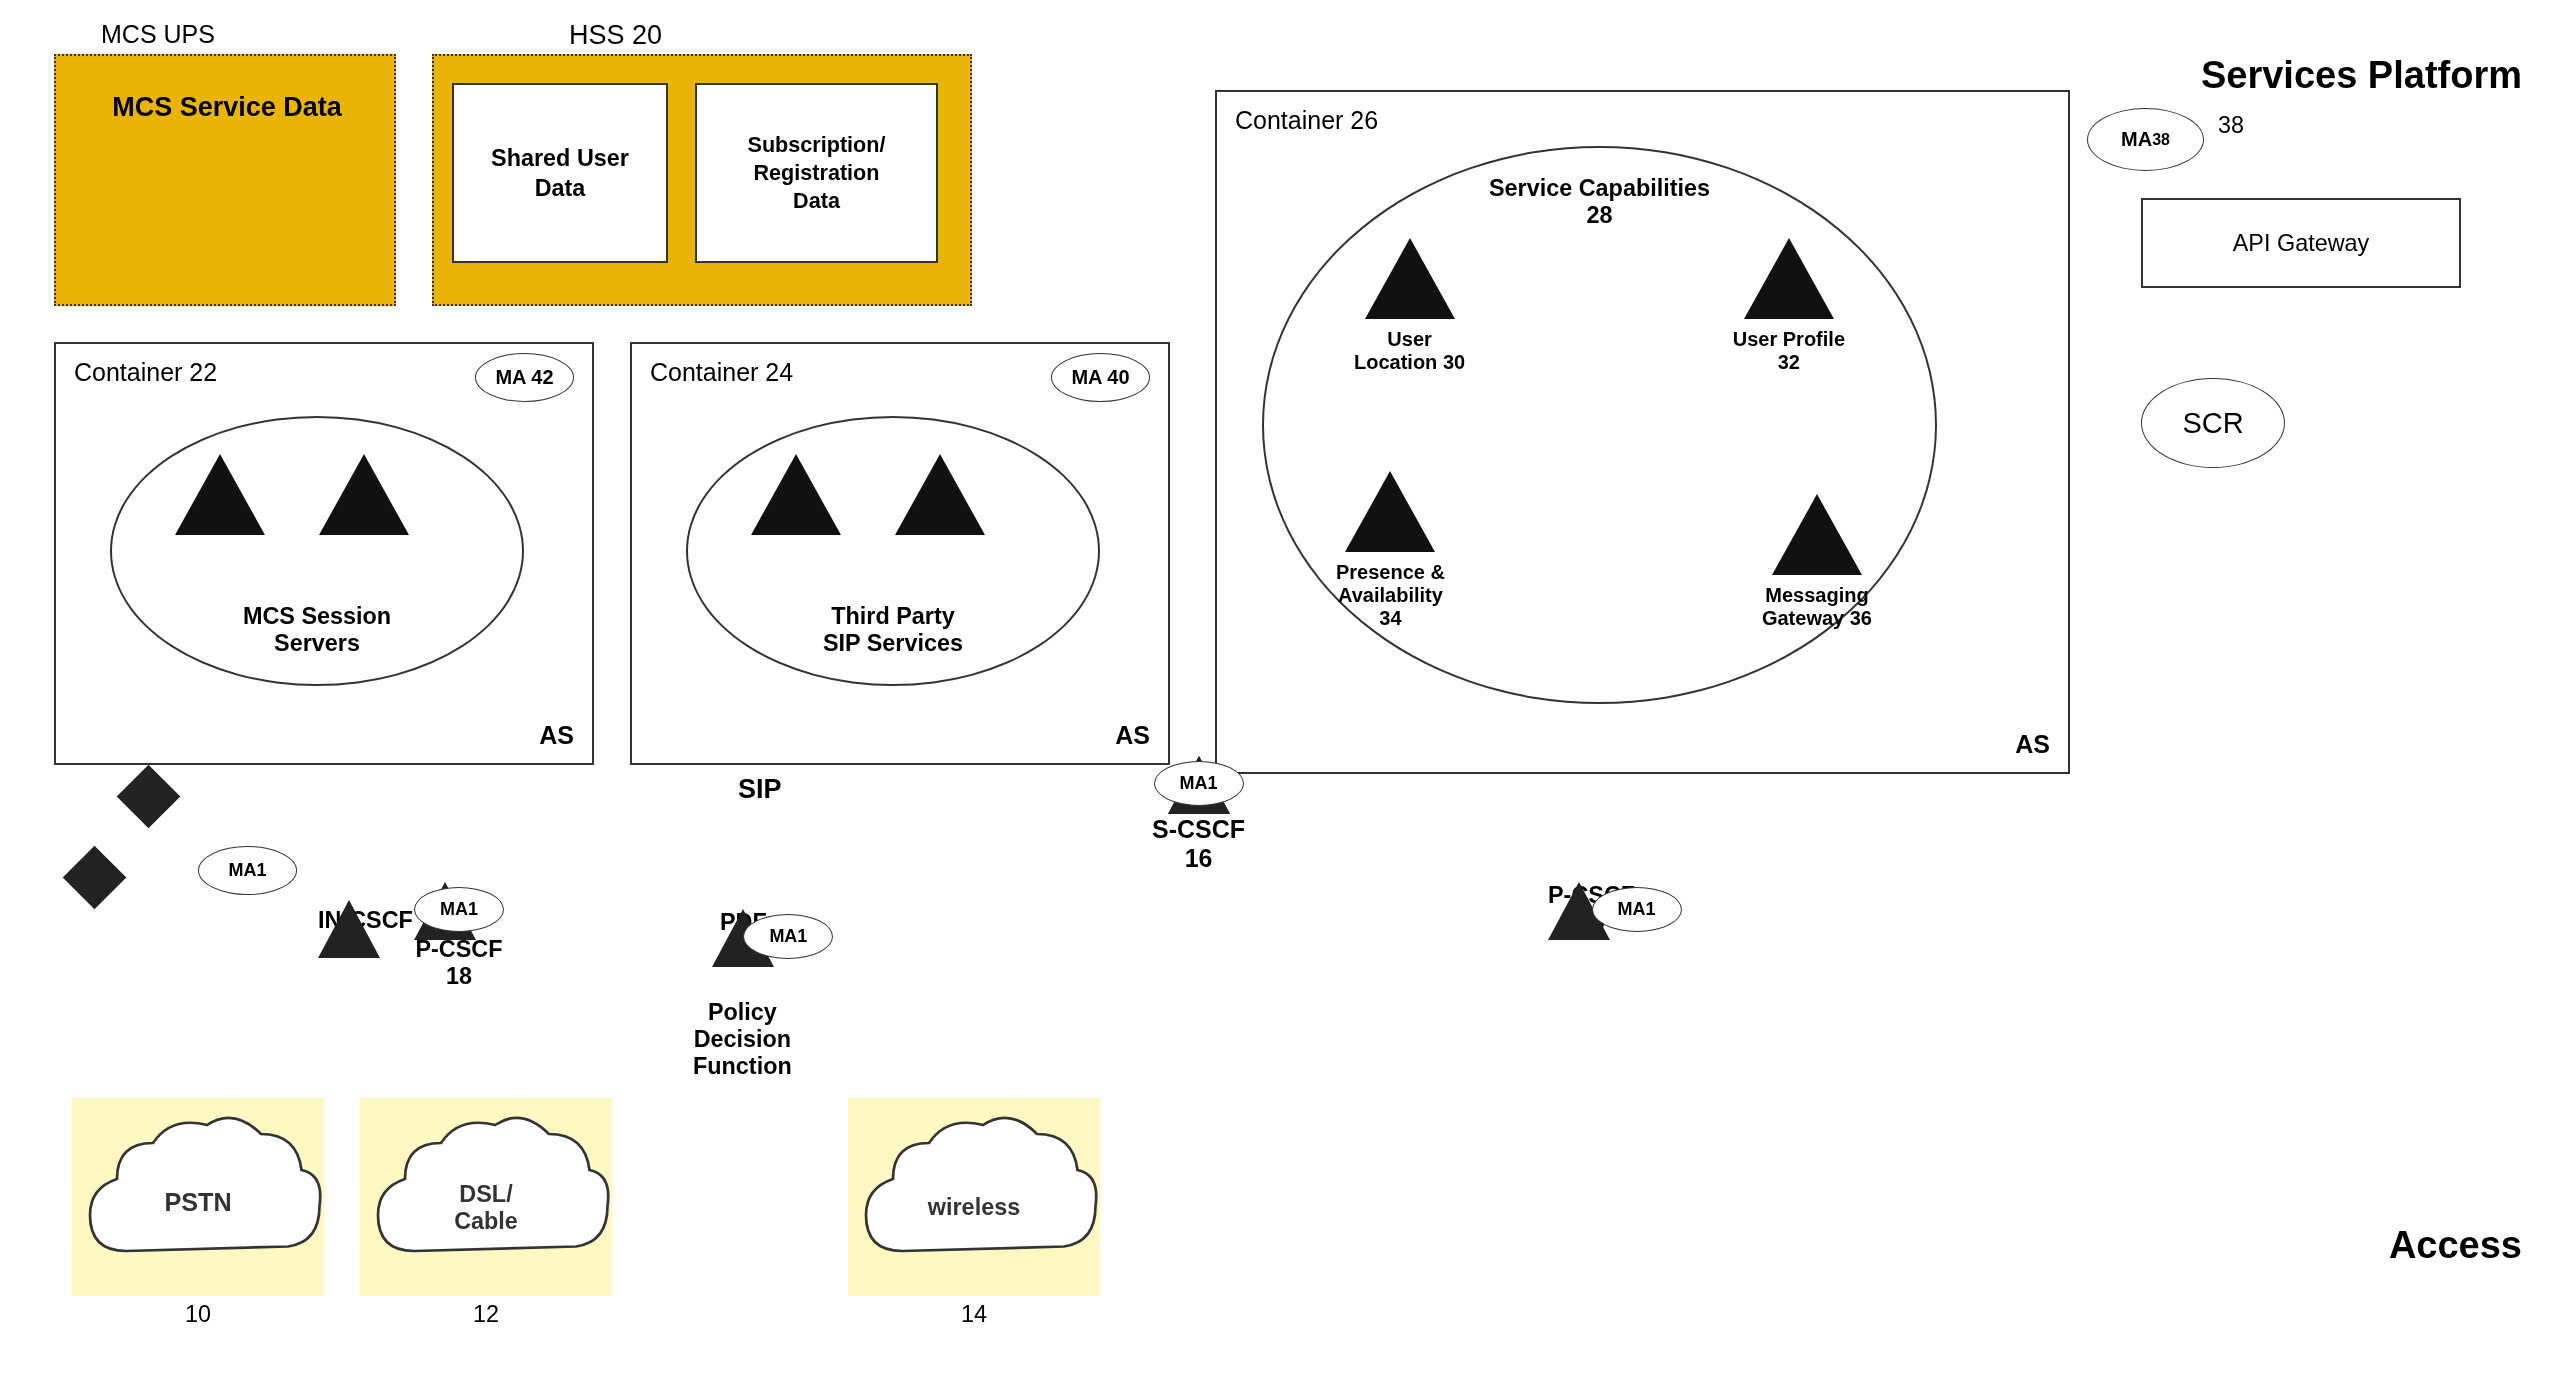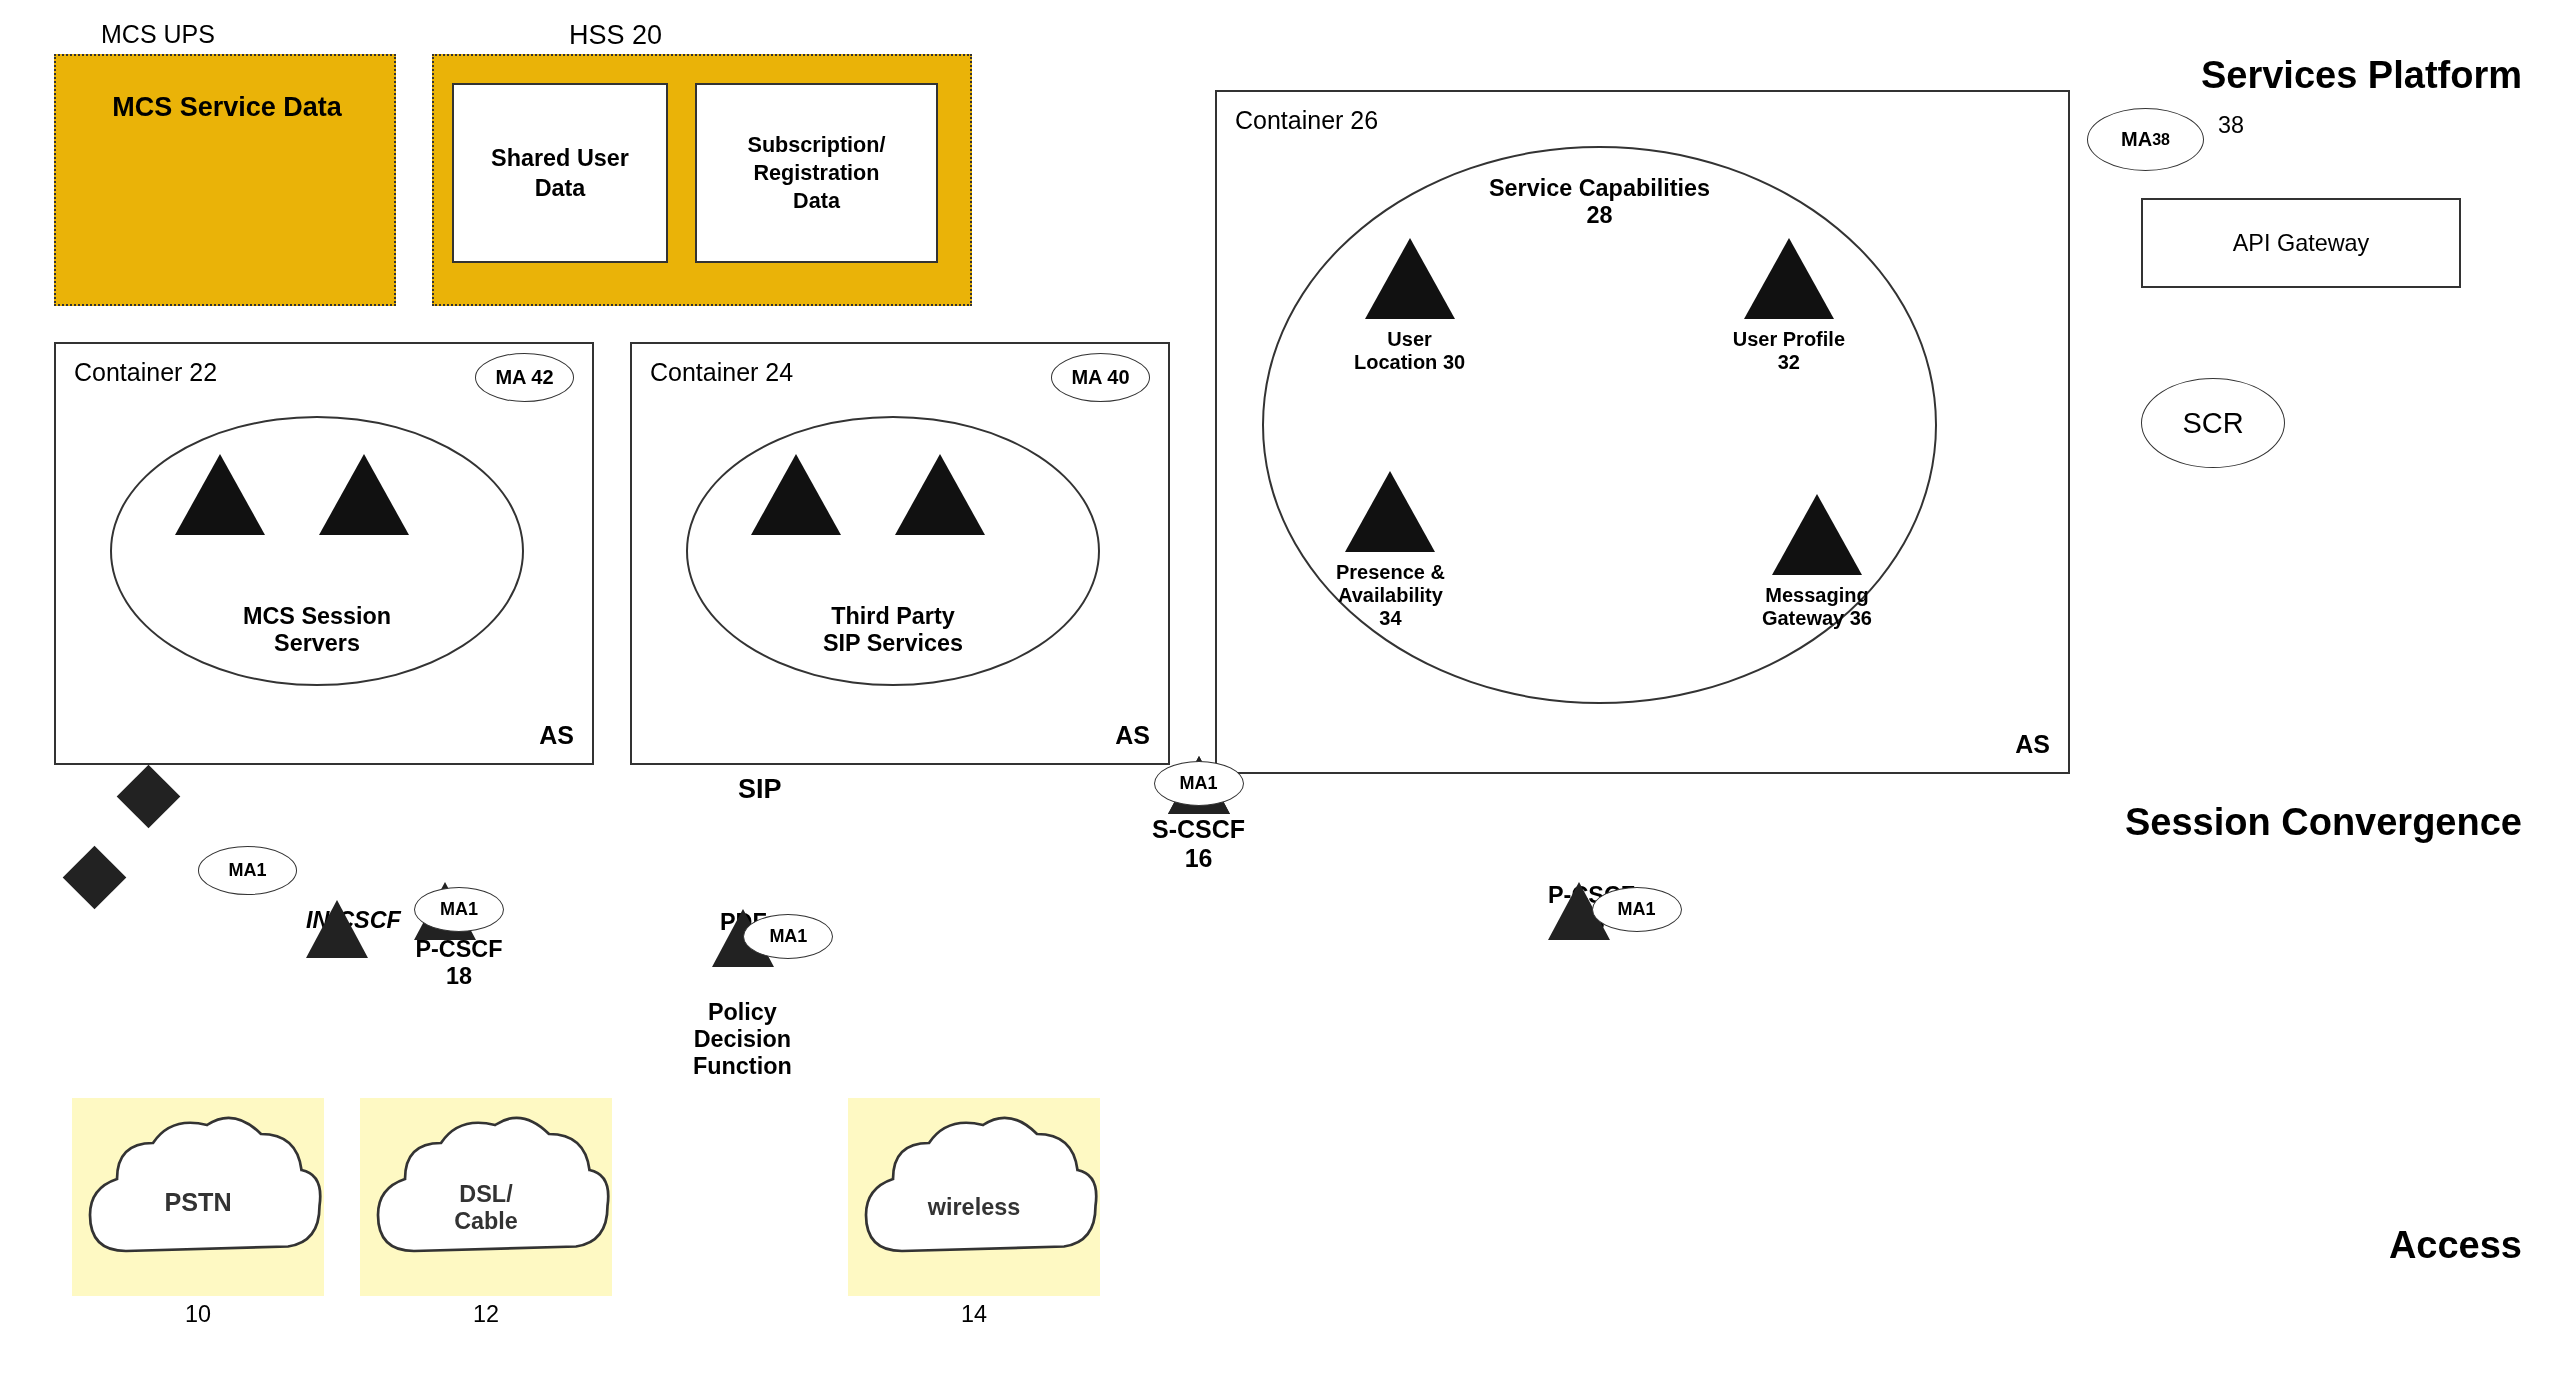--- a/index.html
+++ b/index.html
@@ -179,21 +179,20 @@
     </marker>
     <marker id="arrow-open" markerWidth="10" markerHeight="7" refX="9" refY="3.5" orient="auto" fill="none">
       <polyline points="0 0, 10 3.5, 0 7" stroke="#333" stroke-width="1.5" fill="none"></polyline>
     </marker>
   </defs>
 </svg>
 
 <div class="diagram-container">
 
   <div class="section-label" style="top: 54px;">Services Platform</div>
-  <div class="section-label" style="top: 801px;">Session Convergence</div>
   <div class="section-label" style="top: 1224px;">Access</div>
 
   <div class="box-dotted" style="left:54px; top:54px; width:342px; height:252px;">
     <div class="box-label" style="top:-36px; left:45px;">MCS UPS</div>
     <div style="position:absolute; top:36px; left:27px; font-size:27px; font-weight:bold; text-align:center; width:288px;">MCS Service Data</div>
   </div>
 
   <div class="box-dotted" style="left:432px; top:54px; width:540px; height:252px;">
     <div class="box-label" style="top:-36px; left:135px; font-size:27px;">HSS 20</div>
 
@@ -291,21 +290,21 @@
     <div style="font-size:25px; font-weight:bold; margin-top:4.5px;">S-CSCF<br>16</div>
   </div>
 
   <div style="position:absolute; left:414px; top:882px; text-align:center;">
     <div class="triangle-node" style="margin:auto;"></div>
     
     <div class="oval-badge" style="display:inline-flex; width:90px; height:45px; font-size:18px; margin:4.5px 0; position:relative;">MA1</div>
     <div style="font-size:23.4px; font-weight:bold;">P-CSCF<br>18</div>
   </div>
 
-  <div style="position:absolute; left:306px; top:900px; text-align:center;font-style:italic;">
+  <div style="position:absolute; left:318px; top:900px; text-align:center;">
     <div class="triangle-node" style="margin:auto;"></div>
     <div style="font-size:23.4px; font-weight:bold; margin-top:7.2px;">IN-CSCF</div>
   </div>
 
   <div class="oval-badge" style="left:198px; top:846px; width:99px; height:49px; font-size:18px;">MA1</div>
 
   <div style="position:absolute; left:126px; top:774px;">
     <div class="diamond-node"></div>
   </div>
   <div style="position:absolute; left:72px; top:855px;">

